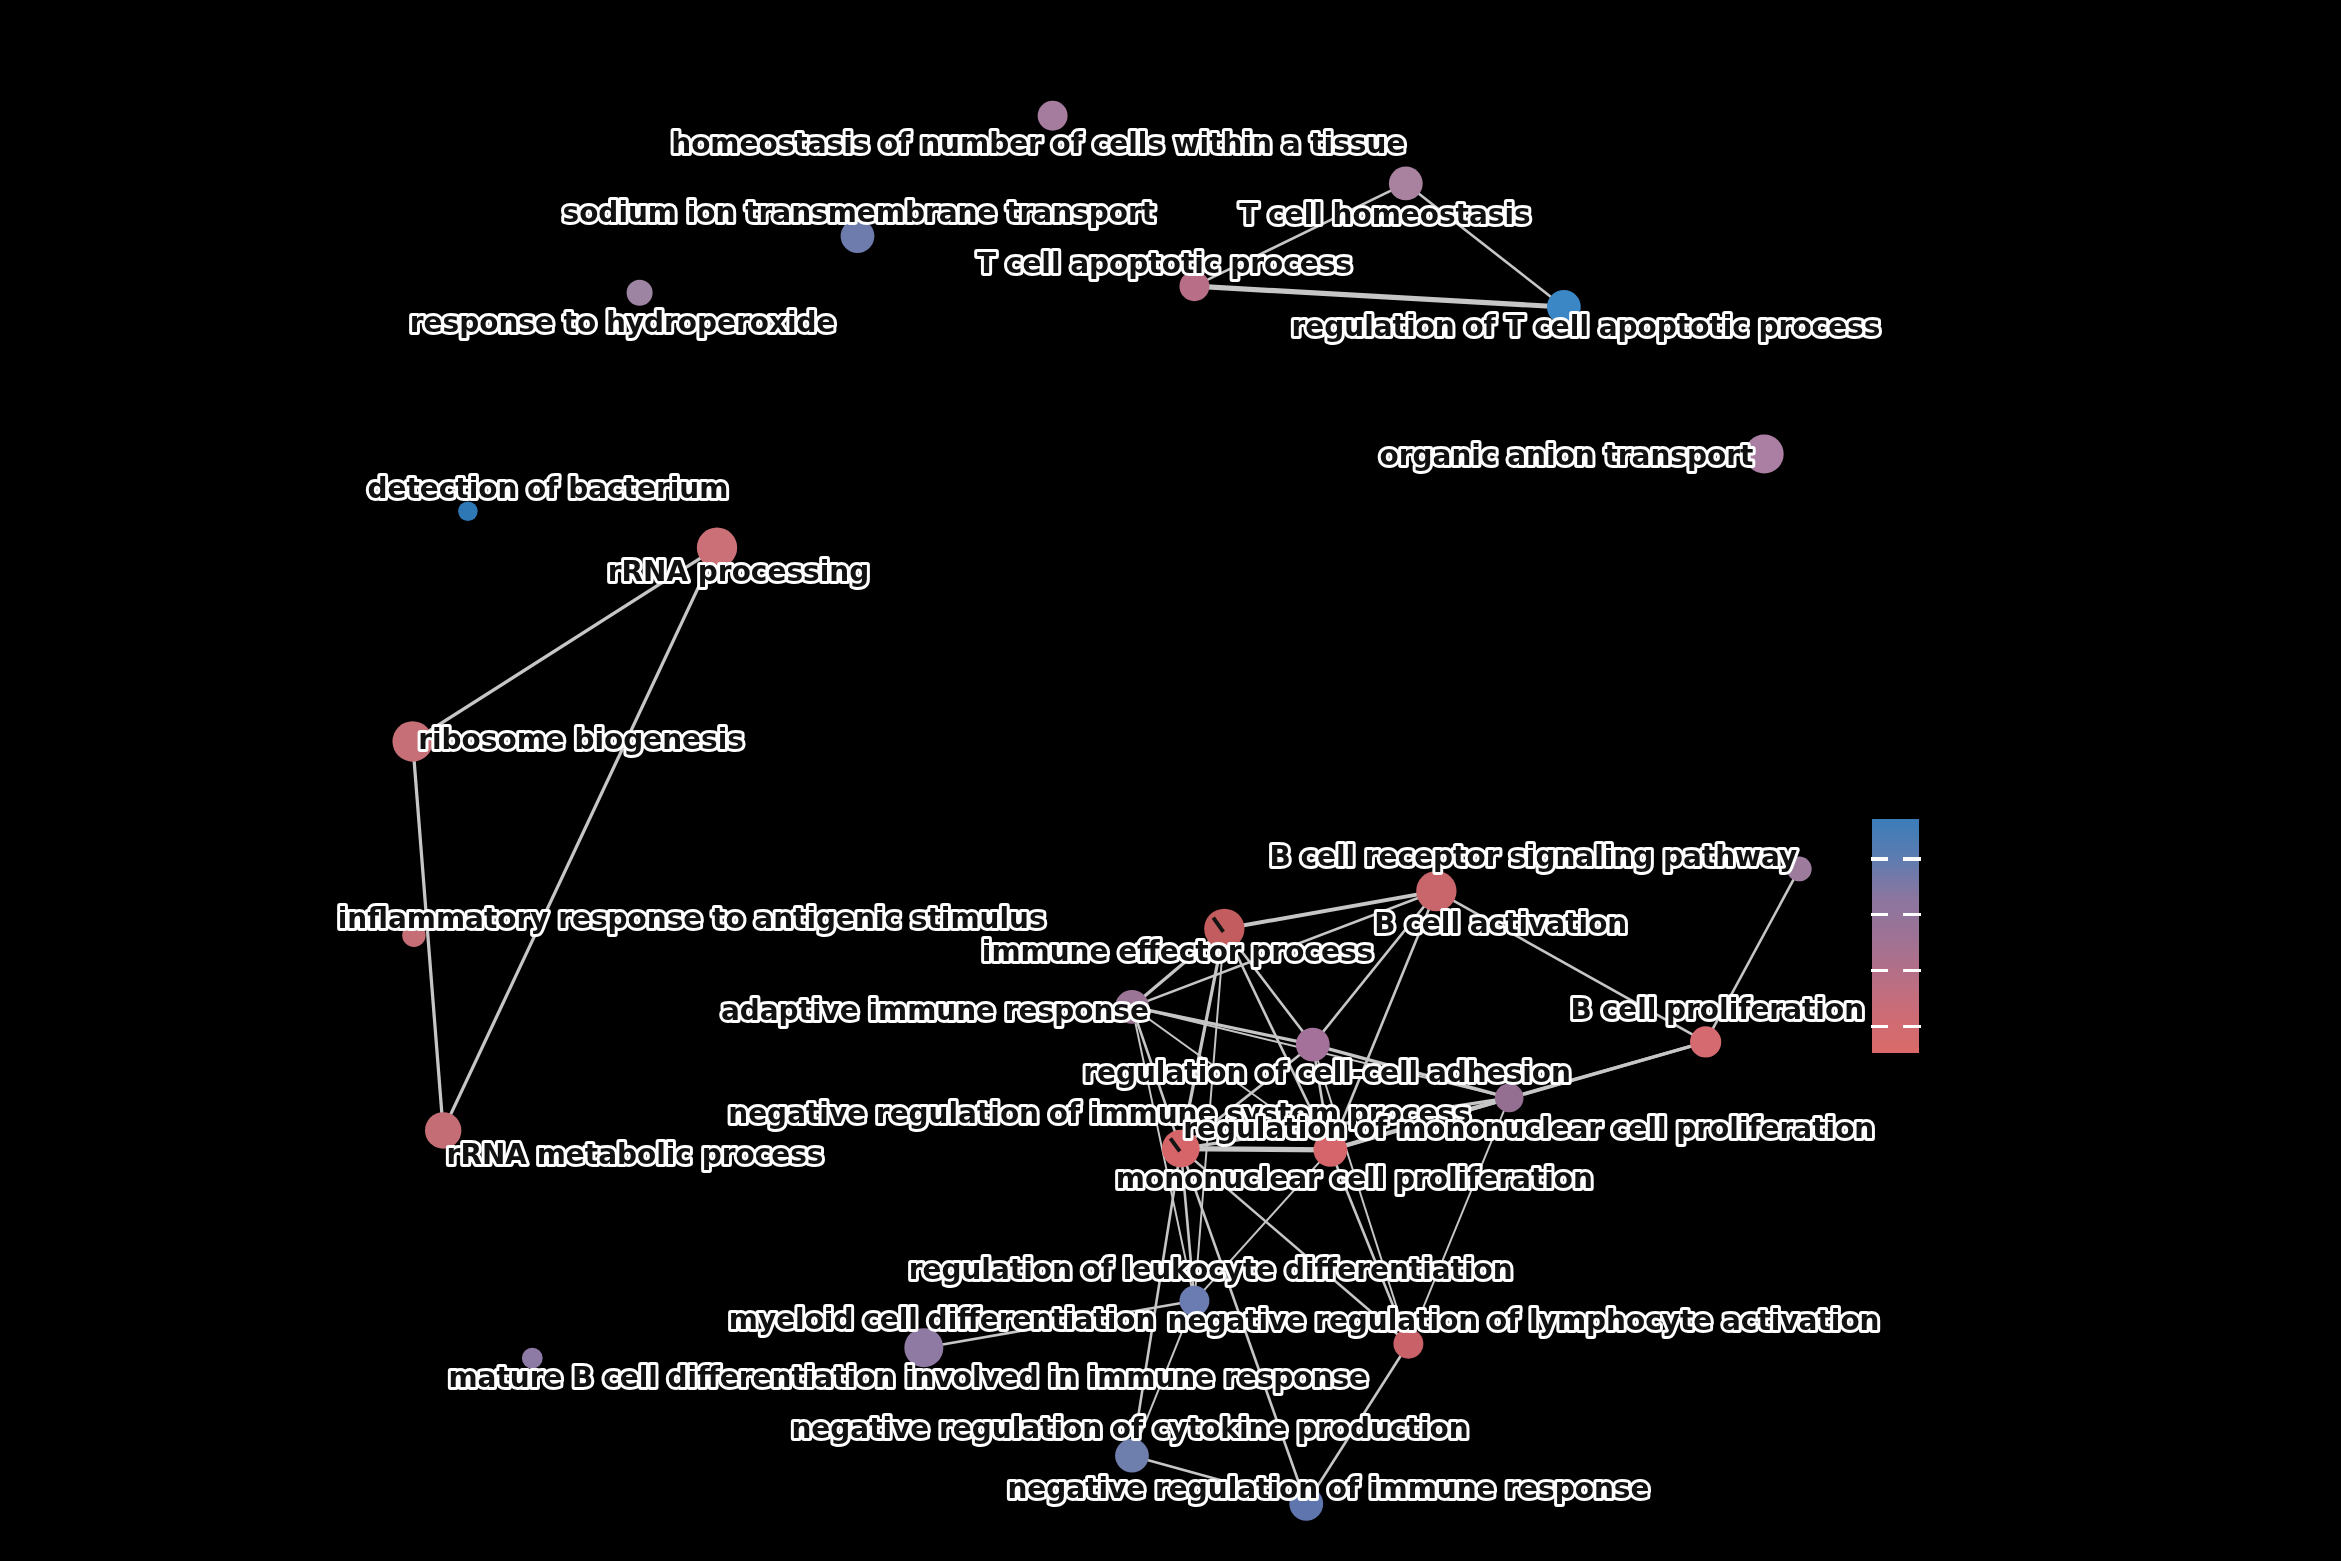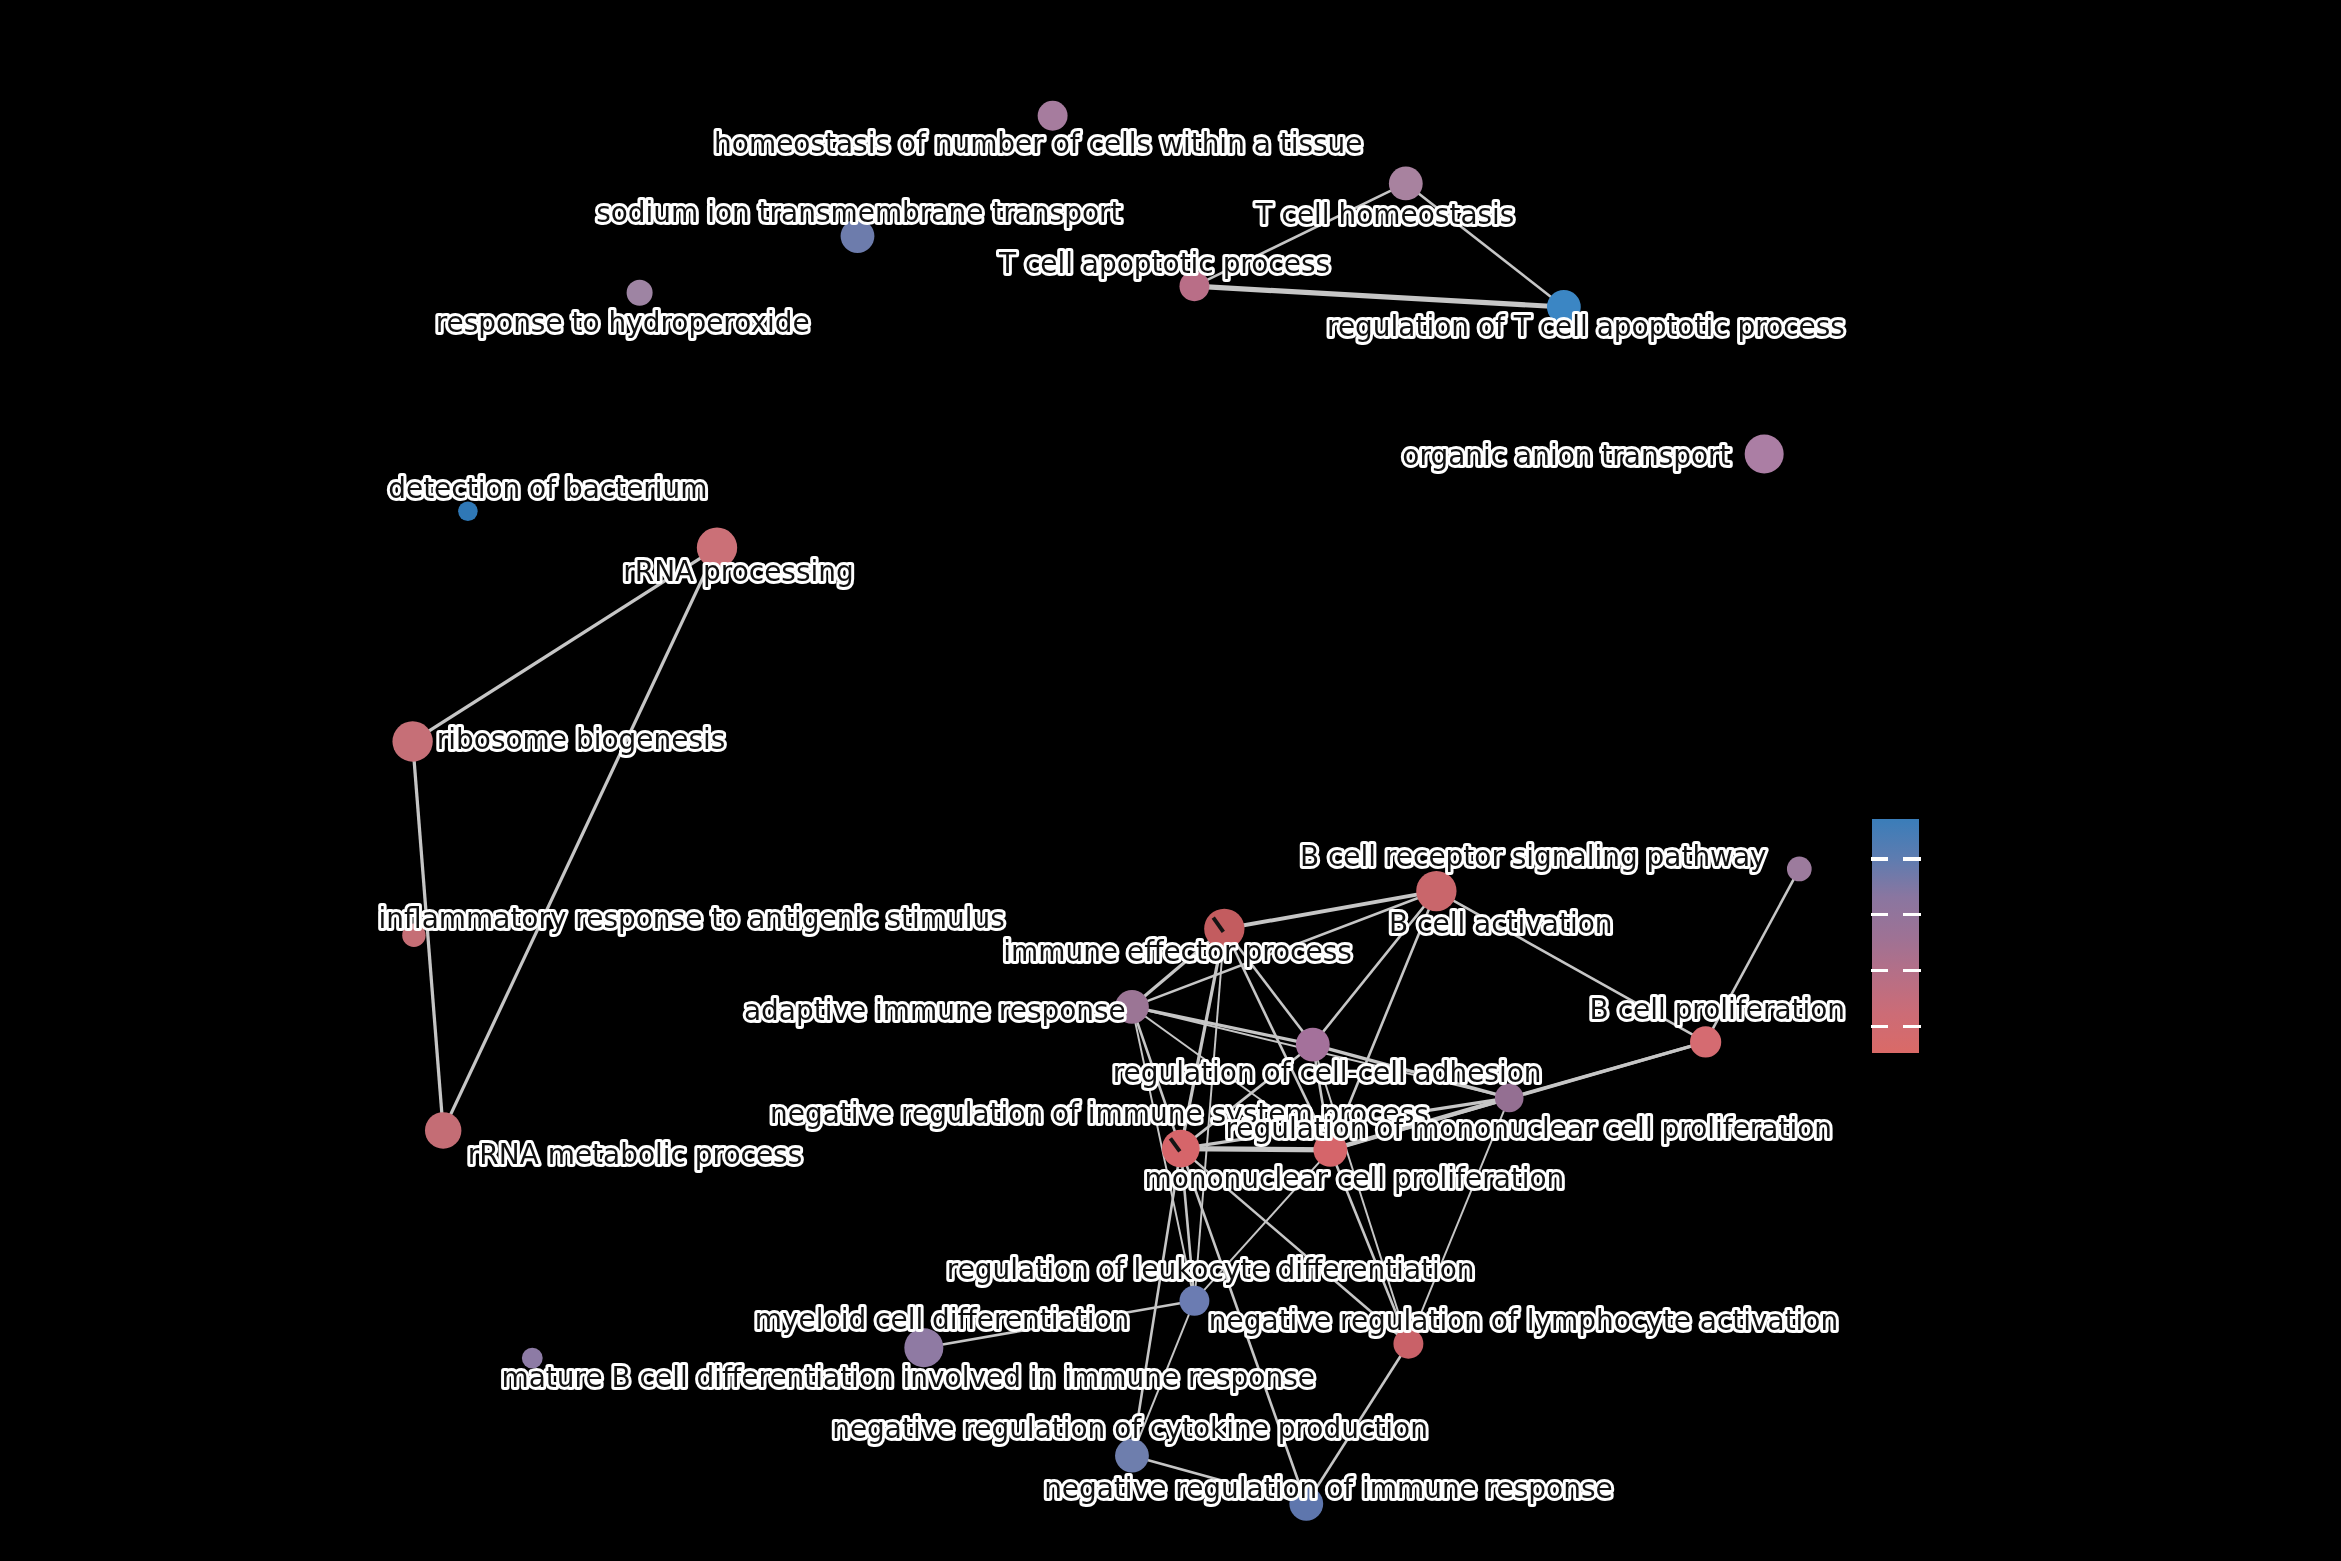--- a/index.html
+++ b/index.html
@@ -1,18 +1,18 @@
 <!DOCTYPE html>
 <html style="font-size:10.4px"><head>
 <meta charset="utf-8">
 <style>
   html,body{margin:0;padding:0;background:#000;}
   body{width:2342px;height:1561px;position:relative;overflow:hidden;
        font-family:"DejaVu Sans", sans-serif;}
-  .stage{position:absolute;left:0;top:0;width:2342px;height:1561px;}
+  .stage{position:absolute;left:0;top:0;width:2342px;height:1561px;font-weight:bold;}
   svg.graph{position:absolute;left:0;top:0;}
   .graph text{font-family:"DejaVu Sans", sans-serif;font-size:43px;
               fill:#111;stroke:#fff;stroke-width:9px;paint-order:stroke;
               stroke-linejoin:round;text-anchor:middle;}
   .colorbar{position:absolute;}
   .colorbar .bar{position:absolute;left:0;top:0;width:100%;height:100%;}
   .colorbar .tick{position:absolute;height:3.3px;background:#fff;}
   .tick.left{left:-1.3px;width:17px;}
   .tick.right{right:-2px;width:17.6px;}
 </style>

